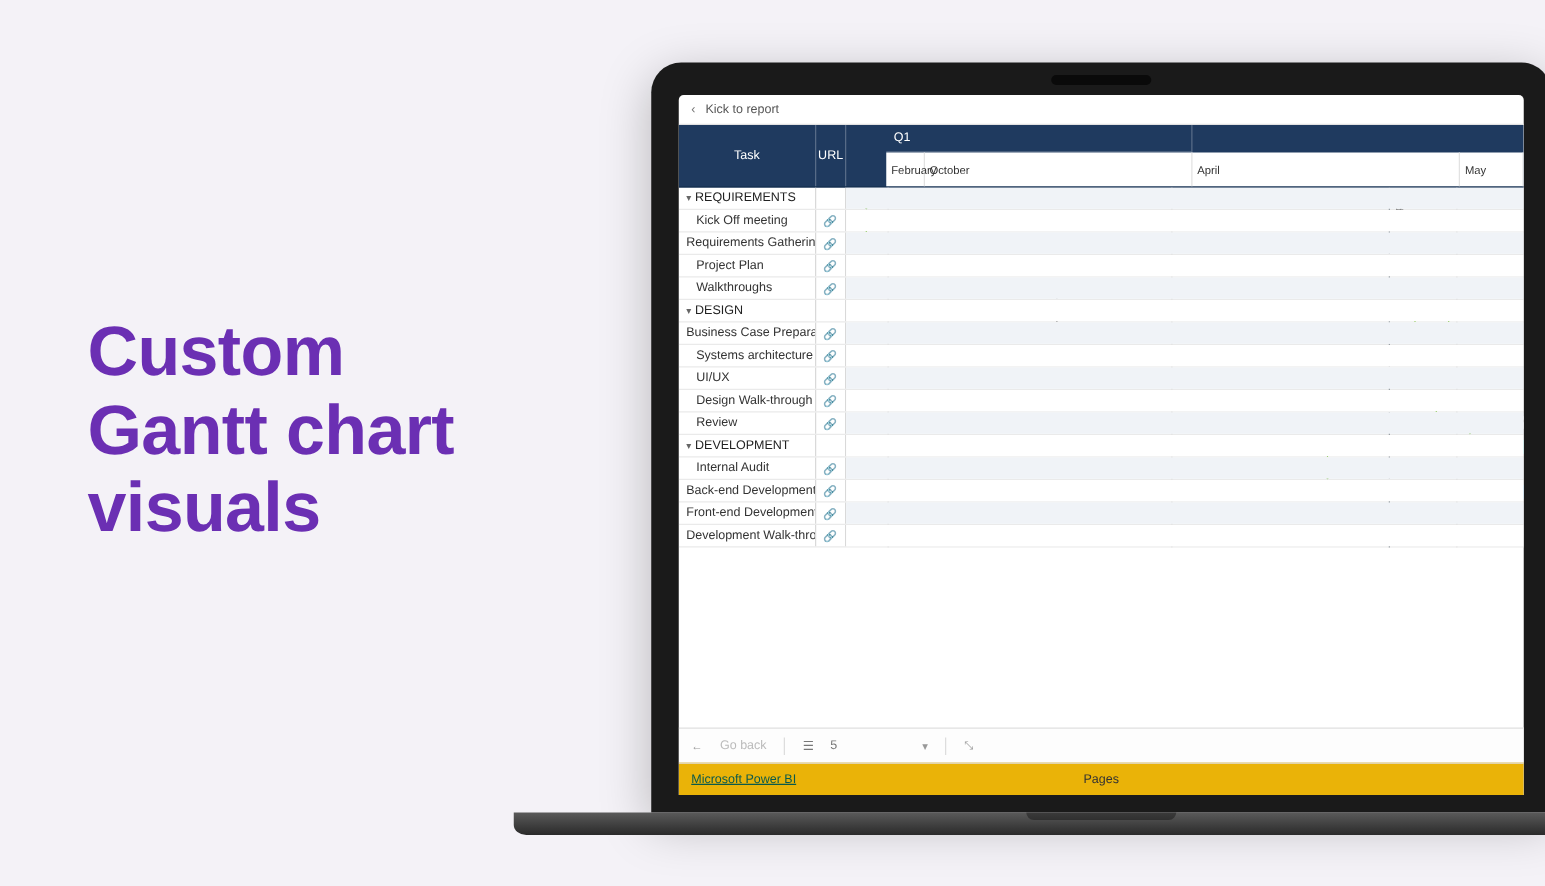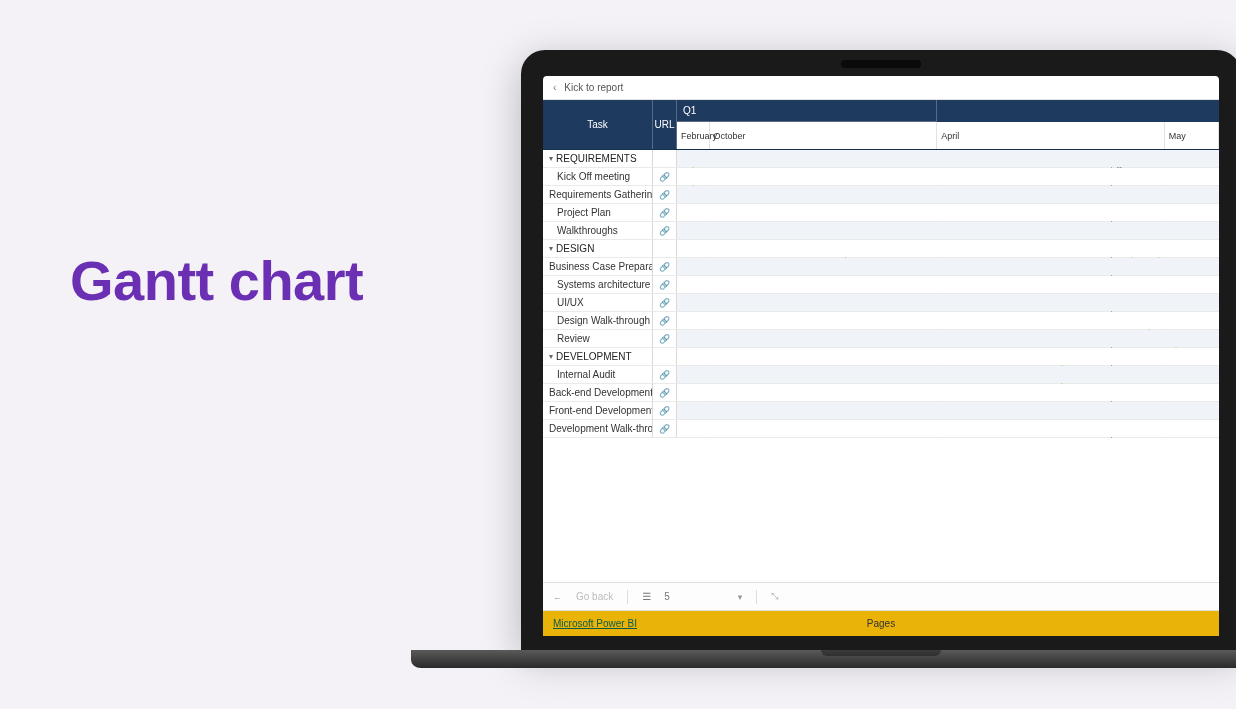--- a/index.html
+++ b/index.html
@@ -106,20 +106,21 @@
   }
   .col-url-h {
     width: 24px;
     display:flex; align-items:center; justify-content:center;
     border-right: 1px solid rgba(255,255,255,0.25);
   }
   .timeline-h {
     flex:1;
     display:flex;
     flex-direction: column;
+    margin-left: 32px;
   }
   .quarters {
     display:flex;
     height: 22px;
     font-size: 10px;
   }
   .quarters > div {
     border-right: 1px solid rgba(255,255,255,0.25);
     border-bottom: 1px solid rgba(255,255,255,0.25);
     display:flex; align-items:center; padding-left:6px;
@@ -275,21 +276,23 @@
     position:relative;
   }
   .footer a { color:#0b5a4b; text-decoration: underline; }
   .footer .pages { position:absolute; left:50%; transform:translateX(-50%); color:#333; }
 
 </style>
 </head>
 <body>
 
 <div class="headline">
+  <div>Custom</div>
   <div>Gantt chart</div>
+  <div>visuals</div>
 </div>
 
 <div class="laptop">
   <div class="laptop-bezel">
     <div class="laptop-camera"></div>
     <div class="laptop-screen">
 
       <div class="topbar">
         <span class="chev">‹</span>
         <span>Kick to report</span>

